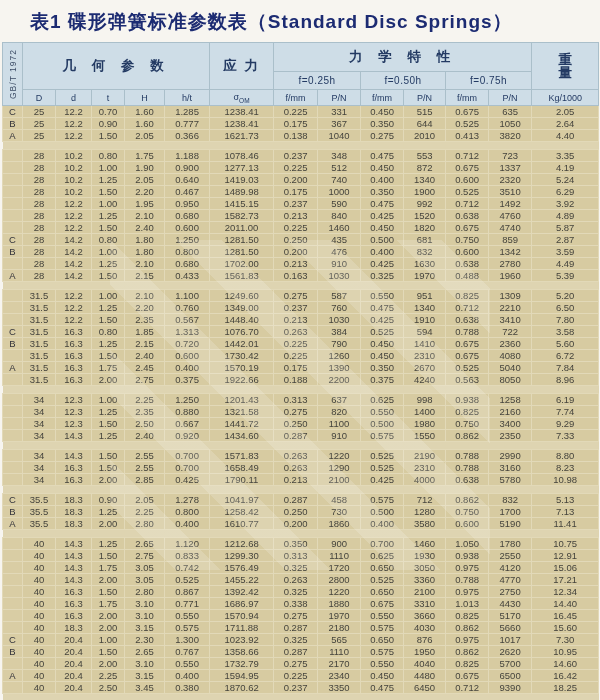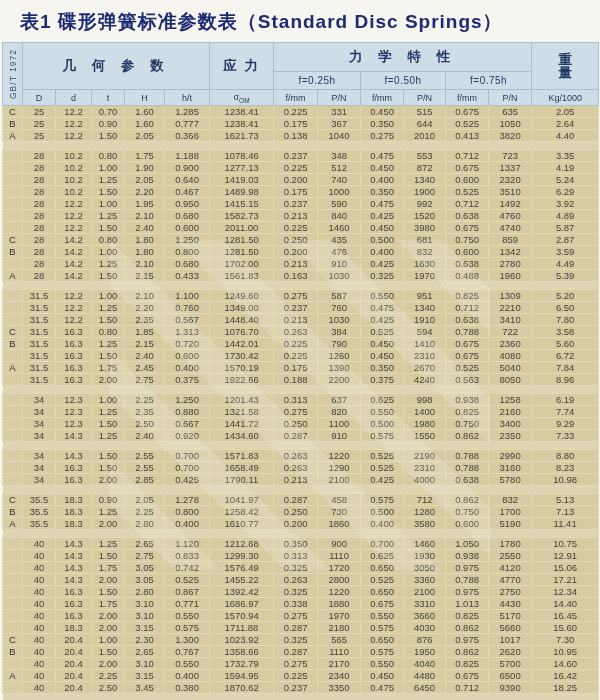--- a/index.html
+++ b/index.html
@@ -3,21 +3,21 @@
 <meta charset="utf-8">
 <style>
   html,body{margin:0;padding:0;}
   body{
     width:600px;height:700px;overflow:hidden;
     background:#f7f5f0;
     font-family:"Liberation Sans", sans-serif;
     position:relative;
   }
   .title{
-    padding:9px 0 7px 20px;
+    padding:9px 0 7px 30px;
     font-size:19px;font-weight:bold;color:#1c2b72;
     letter-spacing:1px;white-space:nowrap;
   }
   table{
     width:596px;margin-left:2px;
     border-collapse:collapse;table-layout:fixed;
   }
   thead th{
     background:#cedde7;
     border:1px solid #aabfca;
@@ -258,21 +258,21 @@
         <td class="grade"></td>
         <td>28</td>
         <td>12.2</td>
         <td>1.50</td>
         <td>2.40</td>
         <td>0.600</td>
         <td>2011.00</td>
         <td>0.225</td>
         <td>1460</td>
         <td>0.450</td>
-        <td>3980</td>
+        <td>1820</td>
         <td>0.675</td>
         <td>4740</td>
         <td>5.87</td>
       </tr>
       <tr>
         <td class="grade">C</td>
         <td>28</td>
         <td>14.2</td>
         <td>0.80</td>
         <td>1.80</td>

